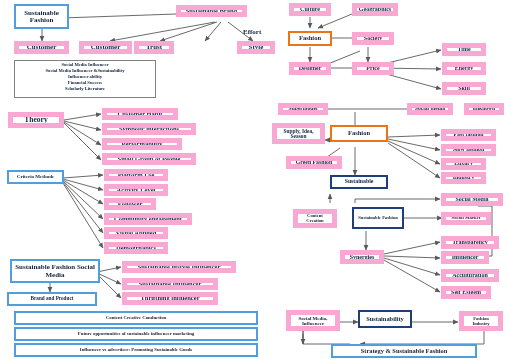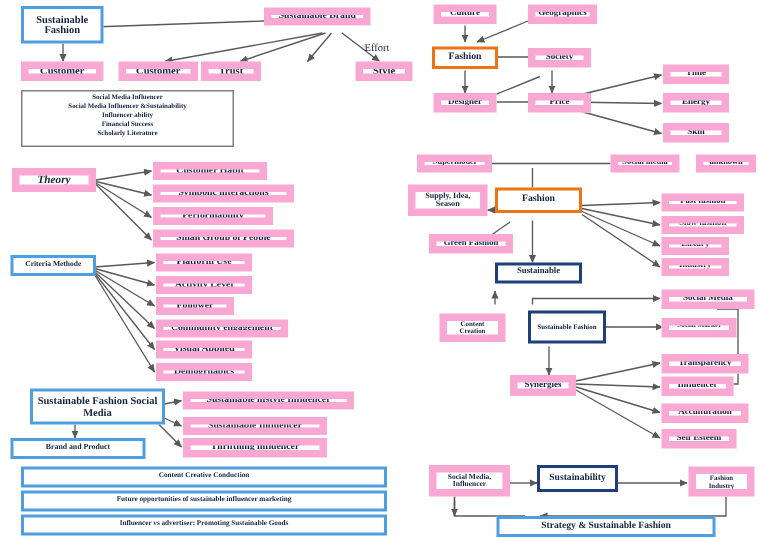--- a/index.html
+++ b/index.html
@@ -38,21 +38,21 @@
     z-index:3;
   }
   
   .b-gray{ border:5px solid #f9a8d4; }
   .b-blue-lt{ border:2px solid #4f9fe0; }
   .b-blue-dk{ border:2px solid #1f3f7a; }
   .b-orange{ border:2px solid #ec7415; }
   .plainlabel{
     position:absolute;
     color:#12233f;
-    font-weight:normal;
+    font-weight:bold;
     z-index:3;
     background:transparent;
   }
   .multiline{
     display:block;
     padding-top:1px;
   }
   .textblock{
     position:absolute;
     box-sizing:border-box;
@@ -180,21 +180,21 @@
   <div class="plainlabel" style="left:243px;top:28px;font-size:7px;">Effort</div>
 
   <div class="textblock" style="left:14px;top:60px;width:142px;height:38px;font-size:4.6px;">
     <div>Social Media Influencer</div>
     <div>Social Media Influencer &amp;Sustainability</div>
     <div>Influencer ability</div>
     <div>Financial Success</div>
     <div>Scholarly Literature</div>
   </div>
 
-  <div class="node b-gray" style="left:8px;top:112px;width:56px;height:16px;font-size:7.5px;font-style:italic;">
+  <div class="node b-gray" style="left:8px;top:112px;width:56px;height:16px;font-size:7.5px;">
     <span>Theory</span>
   </div>
 
   <div class="node b-gray" style="left:102px;top:108px;width:76px;height:12px;font-size:6.5px;">
     <span>Customer Habit</span>
   </div>
   <div class="node b-gray" style="left:102px;top:123px;width:94px;height:12px;font-size:6.5px;">
     <span>Symbolic interactions</span>
   </div>
   <div class="node b-gray" style="left:102px;top:138px;width:80px;height:12px;font-size:6.5px;">
@@ -220,21 +220,21 @@
   <div class="node b-gray" style="left:104px;top:213px;width:88px;height:12px;font-size:6.5px;">
     <span>Community engagement</span>
   </div>
   <div class="node b-gray" style="left:104px;top:227px;width:64px;height:12px;font-size:6.5px;">
     <span>Visual Applied</span>
   </div>
   <div class="node b-gray" style="left:104px;top:242px;width:64px;height:12px;font-size:6.5px;">
     <span>Demogrhapics</span>
   </div>
 
-  <div class="node b-blue-lt" style="left:20px;top:259px;width:90px;height:24px;font-size:7px;font-family:Liberation Serif, serif;">
+  <div class="node b-blue-lt" style="left:10px;top:259px;width:90px;height:24px;font-size:7px;font-family:Liberation Serif, serif;">
     <span class="multiline">Sustainable Fashion Social Media</span>
   </div>
 
   <div class="node b-blue-lt" style="left:7px;top:292px;width:90px;height:14px;font-size:5.2px;">
     <span>Brand and Product</span>
   </div>
 
   <div class="node b-gray" style="left:122px;top:261px;width:114px;height:12px;font-size:6.5px;">
     <span>Sustainable lifstyle Influencer</span>
   </div>

